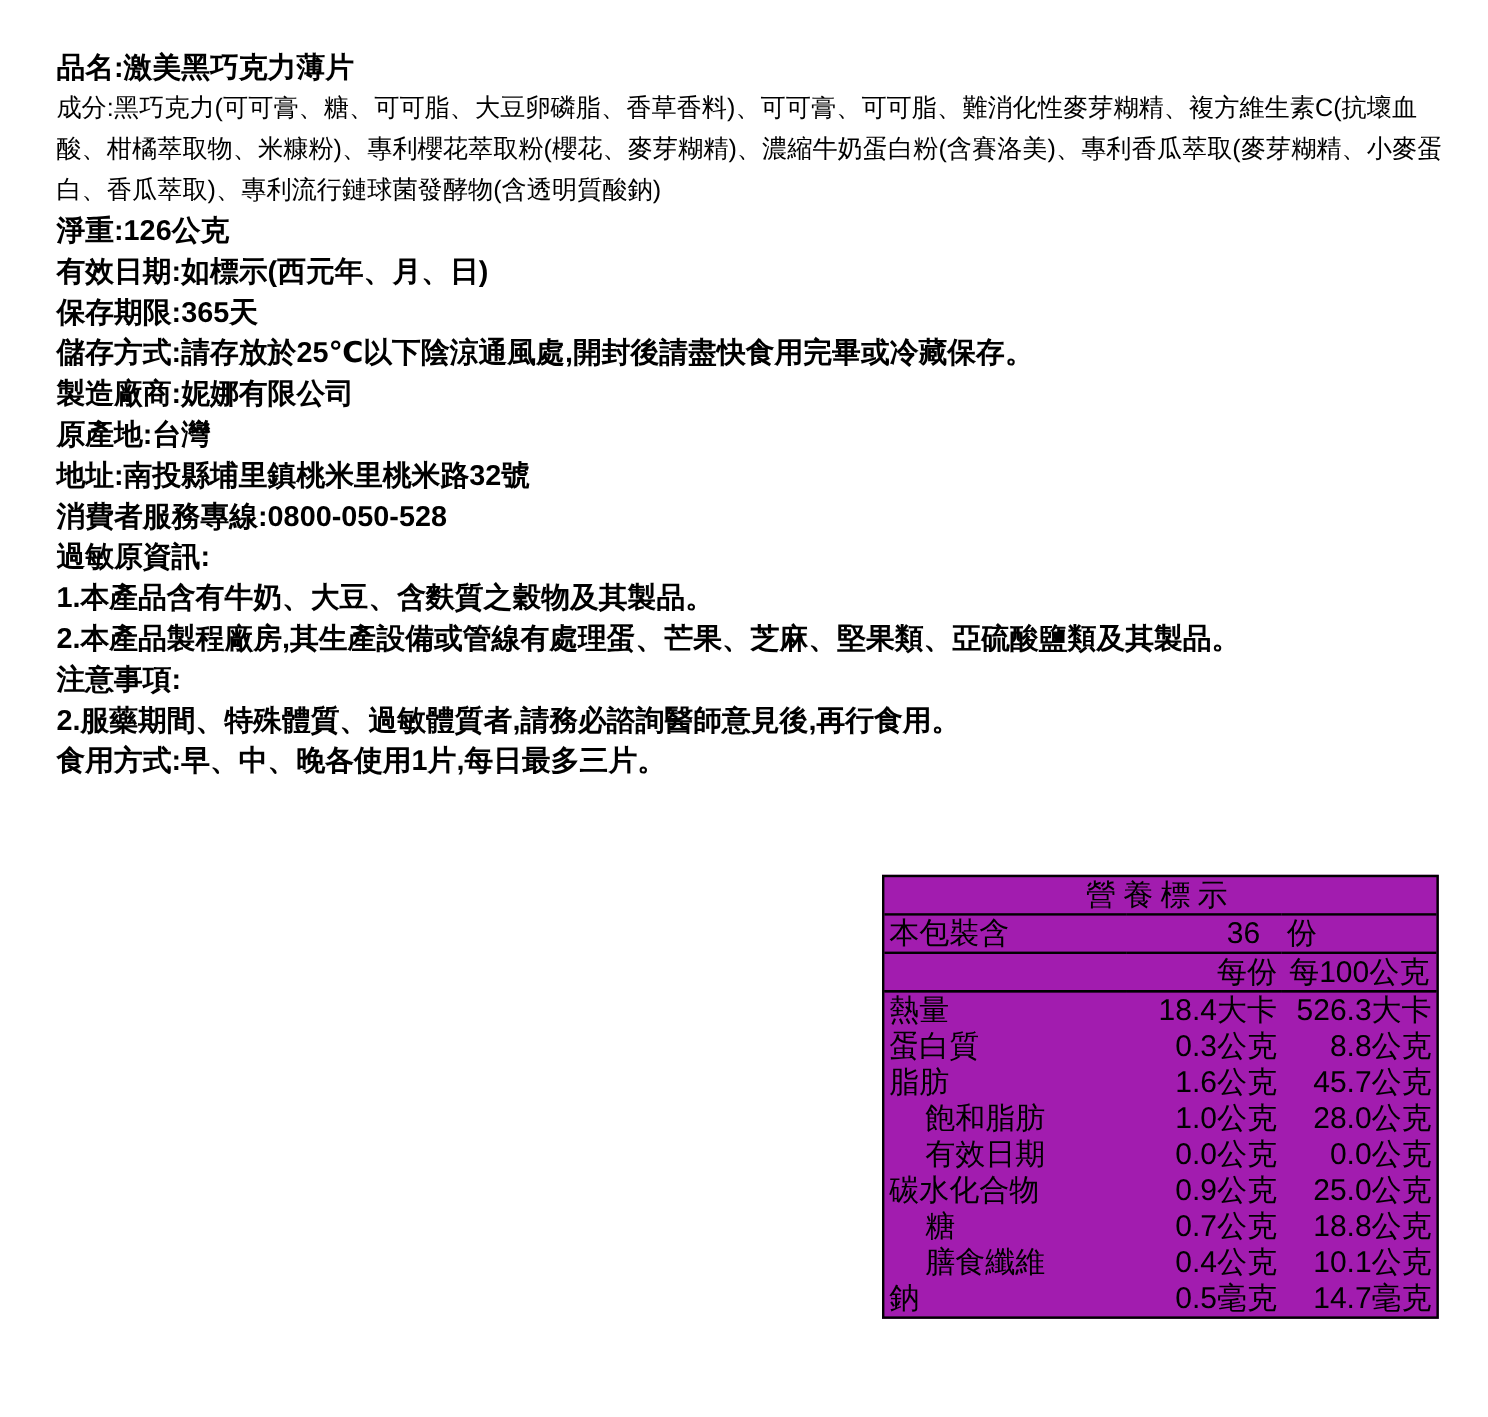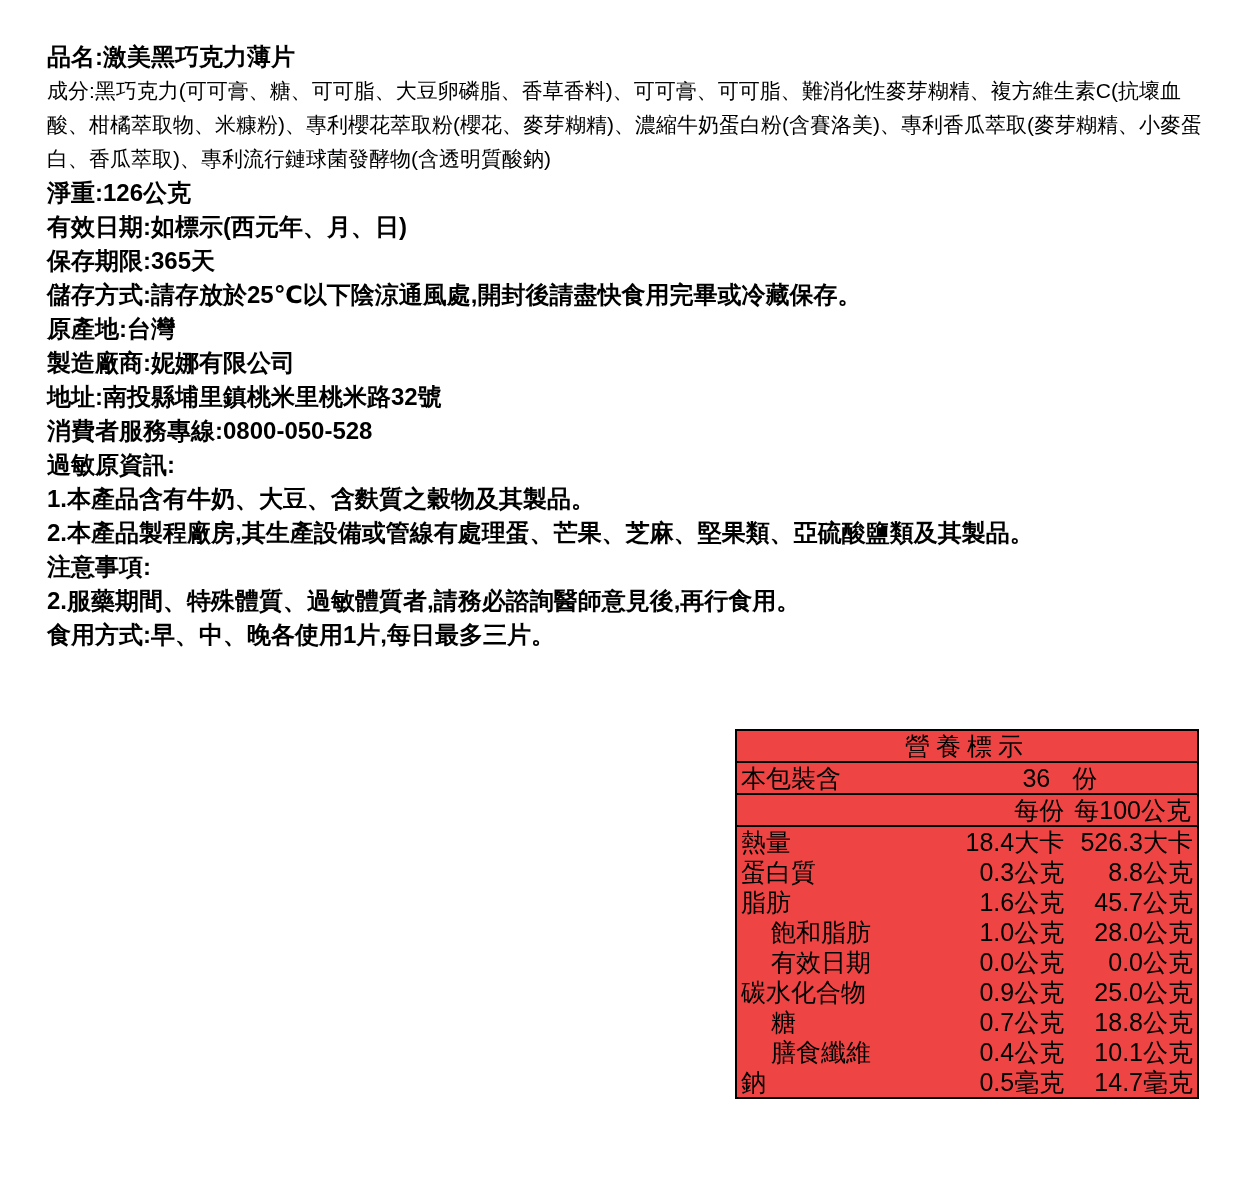--- a/index.html
+++ b/index.html
@@ -33,21 +33,21 @@
     line-height: 34px;
     white-space: pre-wrap;
   }
   .nutrition {
     position: absolute;
     left: 735px;
     top: 729px;
     width: 464px;
     border: 2px solid #000;
     box-sizing: border-box;
-    background: #ef4444;
+    background: #a21caf;
   }
   table.nt {
     border-collapse: collapse;
     width: 100%;
     font-size: 25px;
     line-height: 30px;
   }
   table.nt td {
     padding: 0 4px;
     vertical-align: middle;
@@ -80,22 +80,22 @@
 </head>
 <body>
 
 <div id="label">
   <div class="line">品名:激美黑巧克力薄片</div>
   <div class="block">成分:黑巧克力(可可膏、糖、可可脂、大豆卵磷脂、香草香料)、可可膏、可可脂、難消化性麥芽糊精、複方維生素C(抗壞血酸、柑橘萃取物、米糠粉)、專利櫻花萃取粉(櫻花、麥芽糊精)、濃縮牛奶蛋白粉(含賽洛美)、專利香瓜萃取(麥芽糊精、小麥蛋白、香瓜萃取)、專利流行鏈球菌發酵物(含透明質酸鈉)</div>
   <div class="line">淨重:126公克</div>
   <div class="line">有效日期:如標示(西元年、月、日)</div>
   <div class="line">保存期限:365天</div>
   <div class="line">儲存方式:請存放於25℃以下陰涼通風處,開封後請盡快食用完畢或冷藏保存。</div>
+  <div class="line">製造廠商:妮娜有限公司</div>
   <div class="line">原產地:台灣</div>
-  <div class="line">製造廠商:妮娜有限公司</div>
   <div class="line">地址:南投縣埔里鎮桃米里桃米路32號</div>
   <div class="line">消費者服務專線:0800-050-528</div>
   <div class="line">過敏原資訊:</div>
   <div class="line">1.本產品含有牛奶、大豆、含麩質之穀物及其製品。</div>
   <div class="line">2.本產品製程廠房,其生產設備或管線有處理蛋、芒果、芝麻、堅果類、亞硫酸鹽類及其製品。</div>
   <div class="line">注意事項:</div>
   <div class="line">2.服藥期間、特殊體質、過敏體質者,請務必諮詢醫師意見後,再行食用。</div>
   <div class="line">食用方式:早、中、晚各使用1片,每日最多三片。</div>
 </div>
 

